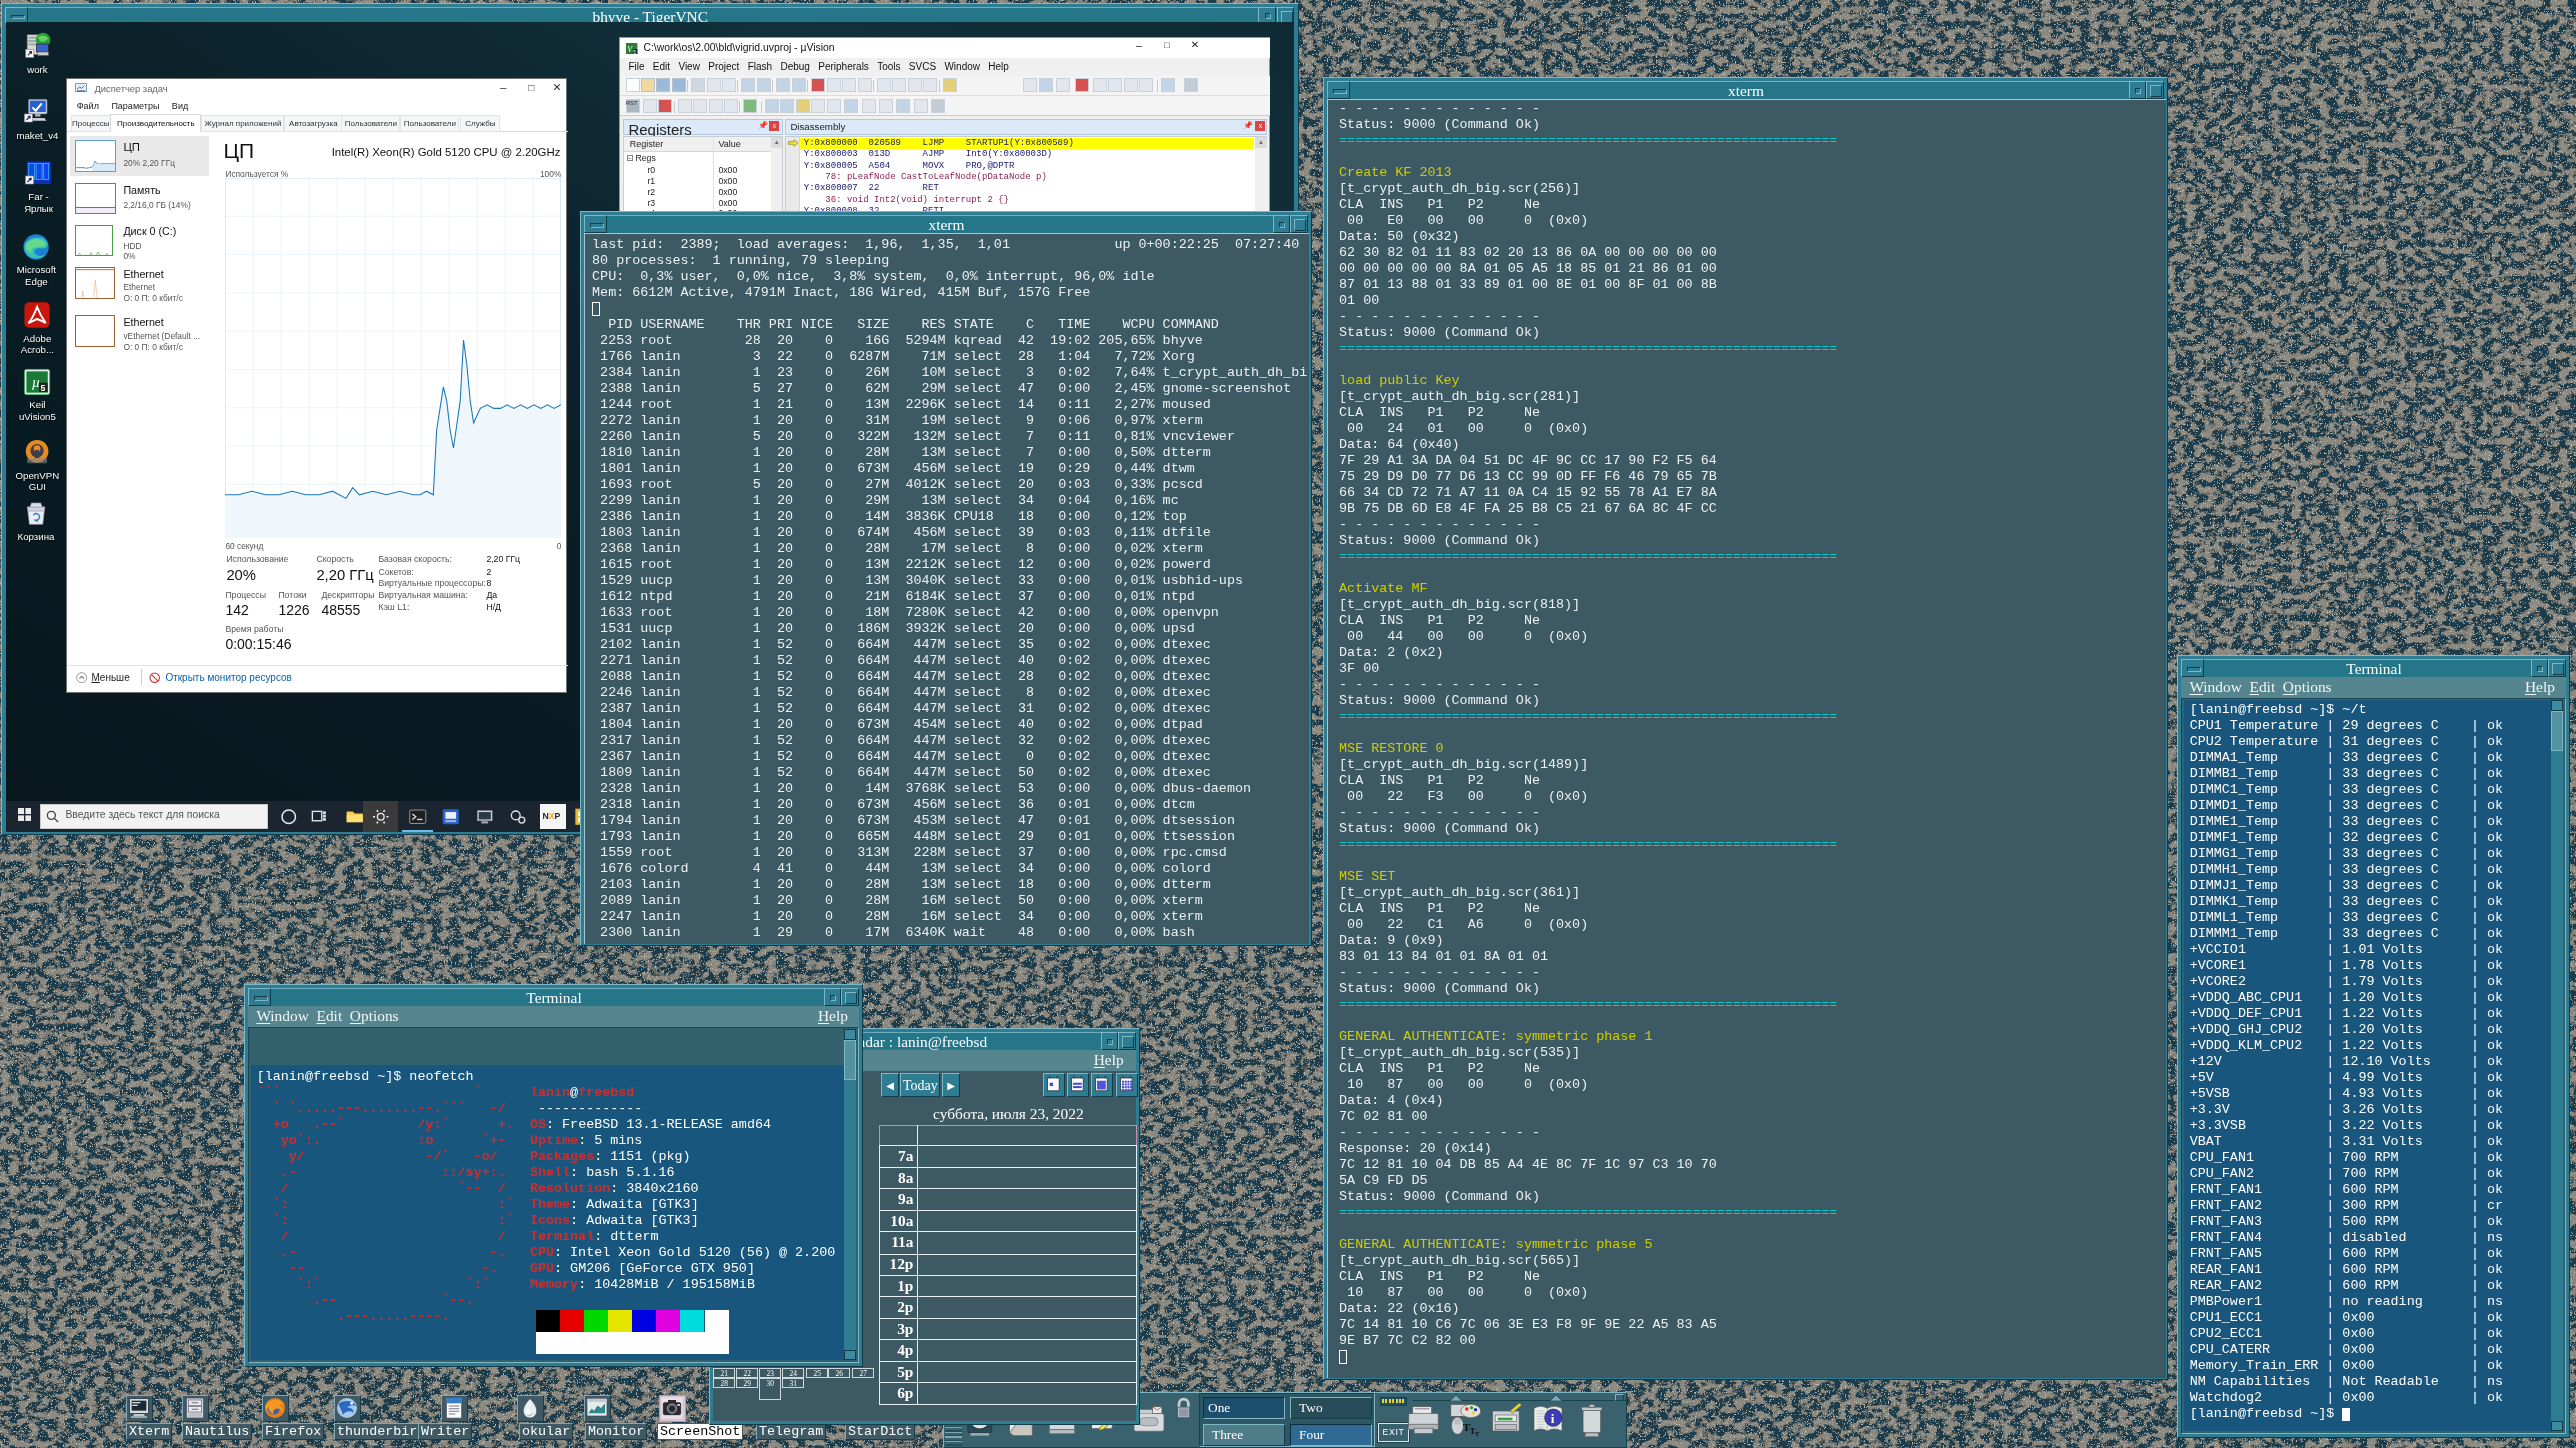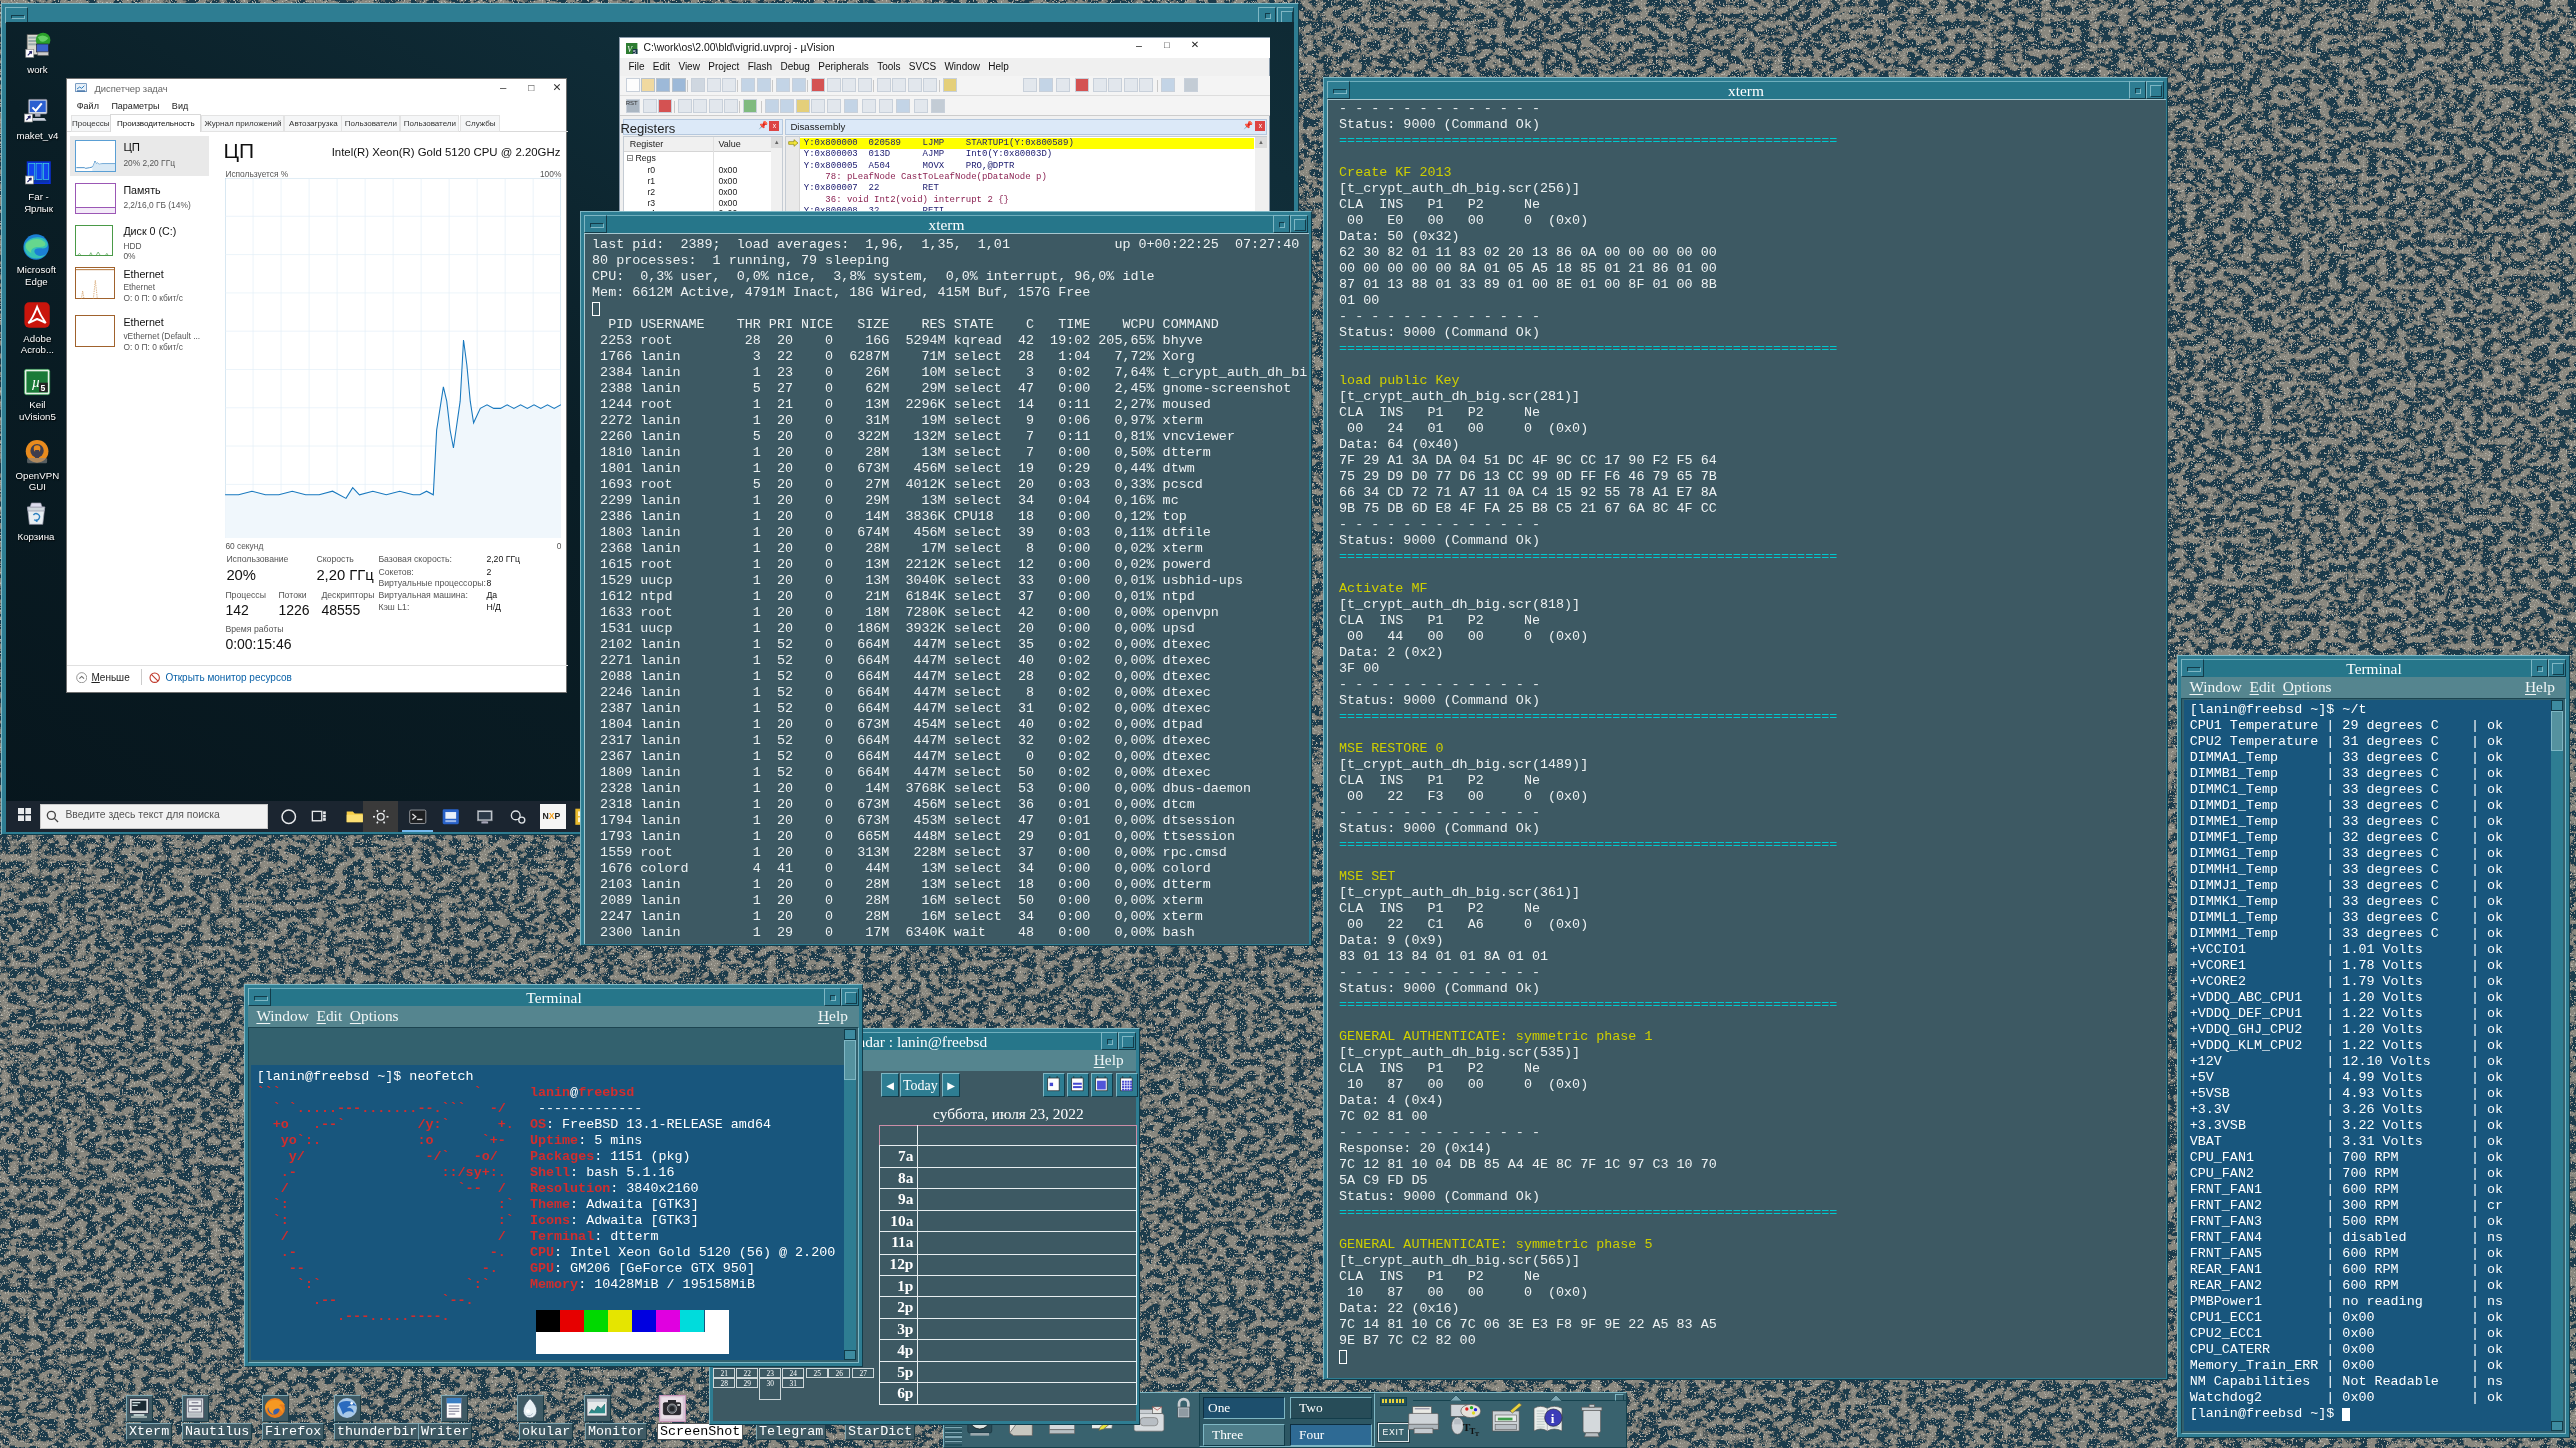--- a/index.html
+++ b/index.html
@@ -43,20 +43,21 @@
           <feMergeNode in="bgc"></feMergeNode>
           <feMergeNode in="pebble"></feMergeNode>
           <feMergeNode in="spark"></feMergeNode>
         </feMerge>
 </filter>
 </defs>
 <rect x="0" y="0" width="3839" height="2158" filter="url(#rock)"></rect>
 </svg>
 
 <div id="vnc" class="cdewin" style="left:0.7px;top:2.7px;width:1298px;height:832px;z-index:10">
+  <div class="cdetitle">bhyve - TigerVNC</div>
   <div class="cdemin"></div>
   <div class="cdeb1" style="right:22px"></div>
   <div class="cdeb2" style="right:3.4px"></div>
   <div id="windesk" class="abs" style="left:4.7px;top:18px;width:1288px;height:810px;background:linear-gradient(to top right,#07161d 0%,#0a1e26 45%,#11303c 80%,#0f2a34 100%);overflow:hidden;">
     <div id="deskicons">
         <svg class="abs" style="left:17px;top:10px" width="29.5" height="28" viewBox="0 0 44 42">
           <rect x="6" y="4" width="20" height="30" fill="#d8d8d0" stroke="#555"></rect>
           <rect x="8" y="7" width="16" height="3" fill="#9aa"></rect>
           <rect x="8" y="12" width="16" height="3" fill="#9aa"></rect>
           <rect x="8" y="17" width="16" height="3" fill="#9aa"></rect>
@@ -198,21 +199,21 @@
           <div class="abs" style="left:191px;top:61px;width:14px;height:14px;background:#e2e7ed;border:0.7px solid #c8d0da"></div>
           <div class="abs" style="left:207px;top:61px;width:14px;height:14px;background:#e2e7ed;border:0.7px solid #c8d0da"></div>
           <div class="abs" style="left:224px;top:61px;width:14px;height:14px;background:#c3d4e6;border:0.7px solid #c8d0da"></div>
           <div class="abs" style="left:242px;top:61px;width:14px;height:14px;background:#e2e7ed;border:0.7px solid #c8d0da"></div>
           <div class="abs" style="left:259px;top:61px;width:14px;height:14px;background:#e2e7ed;border:0.7px solid #c8d0da"></div>
           <div class="abs" style="left:276px;top:61px;width:14px;height:14px;background:#c3d4e6;border:0.7px solid #c8d0da"></div>
           <div class="abs" style="left:294px;top:61px;width:14px;height:14px;background:#e2e7ed;border:0.7px solid #c8d0da"></div>
           <div class="abs" style="left:311px;top:61px;width:14px;height:14px;background:#c3ccd5;border:0.7px solid #c8d0da"></div>
           <div class="abs" style="left:5.4px;top:62px;font-size:6px;color:#333;z-index:3">RST</div>
           <div class="abs" style="left:2.7px;top:81px;width:160px;height:16px;background:#dce9f8;border:0.7px solid #b5c8de"></div>
-          <div class="abs" style="left:0;top:83px;font-size:13px;color:#222">Registers</div>
+          <div class="abs" style="left:8px;top:83px;font-size:15px;color:#222">Registers</div>
           <div class="abs" style="left:138px;top:83px;font-size:8px;color:#446">📌</div>
           <div class="abs" style="left:149px;top:83px;width:10px;height:10px;background:#d44;color:#fff;font-size:6.7px;text-align:center;line-height:10px">x</div>
           <div class="abs" style="left:2.7px;top:98px;width:160px;height:98px;background:#fff;border:0.7px solid #c5ccd4"></div>
           <div class="abs" style="left:3.4px;top:99px;width:147px;height:14.8px;background:#f0f0f0;border-bottom:0.7px solid #d5d5d5"></div>
           <div class="abs" style="left:9.4px;top:101px;font-size:9px;color:#222">Register</div>
           <div class="abs" style="left:93px;top:99px;width:0.7px;height:97px;background:#e0e0e0"></div>
           <div class="abs" style="left:98px;top:101px;font-size:9px;color:#222">Value</div>
           <div class="abs" style="left:6.7px;top:115px;font-size:8.7px;color:#222"><span style="display:inline-block;width:6px;height:6px;border:0.7px solid #888;line-height:4.7px;font-size:6px;text-align:center;vertical-align:0.7px">−</span> Regs</div>
           <div class="abs" style="left:27px;top:127px;font-size:8.7px;color:#222">r0</div>
           <div class="abs" style="left:98px;top:127px;font-size:8.7px;color:#222">0x00</div>

